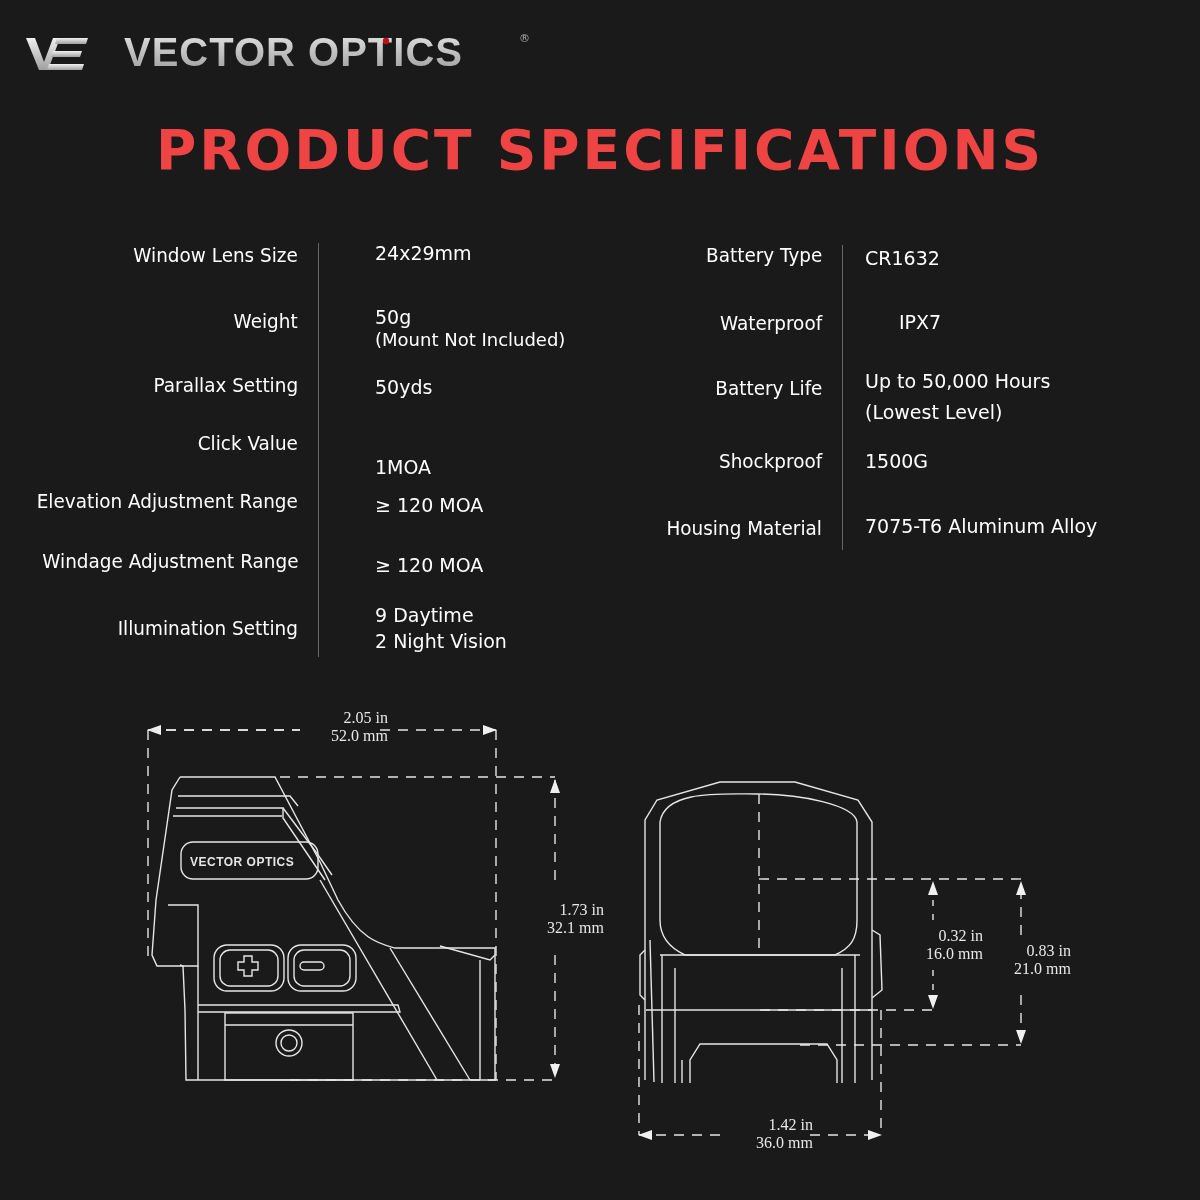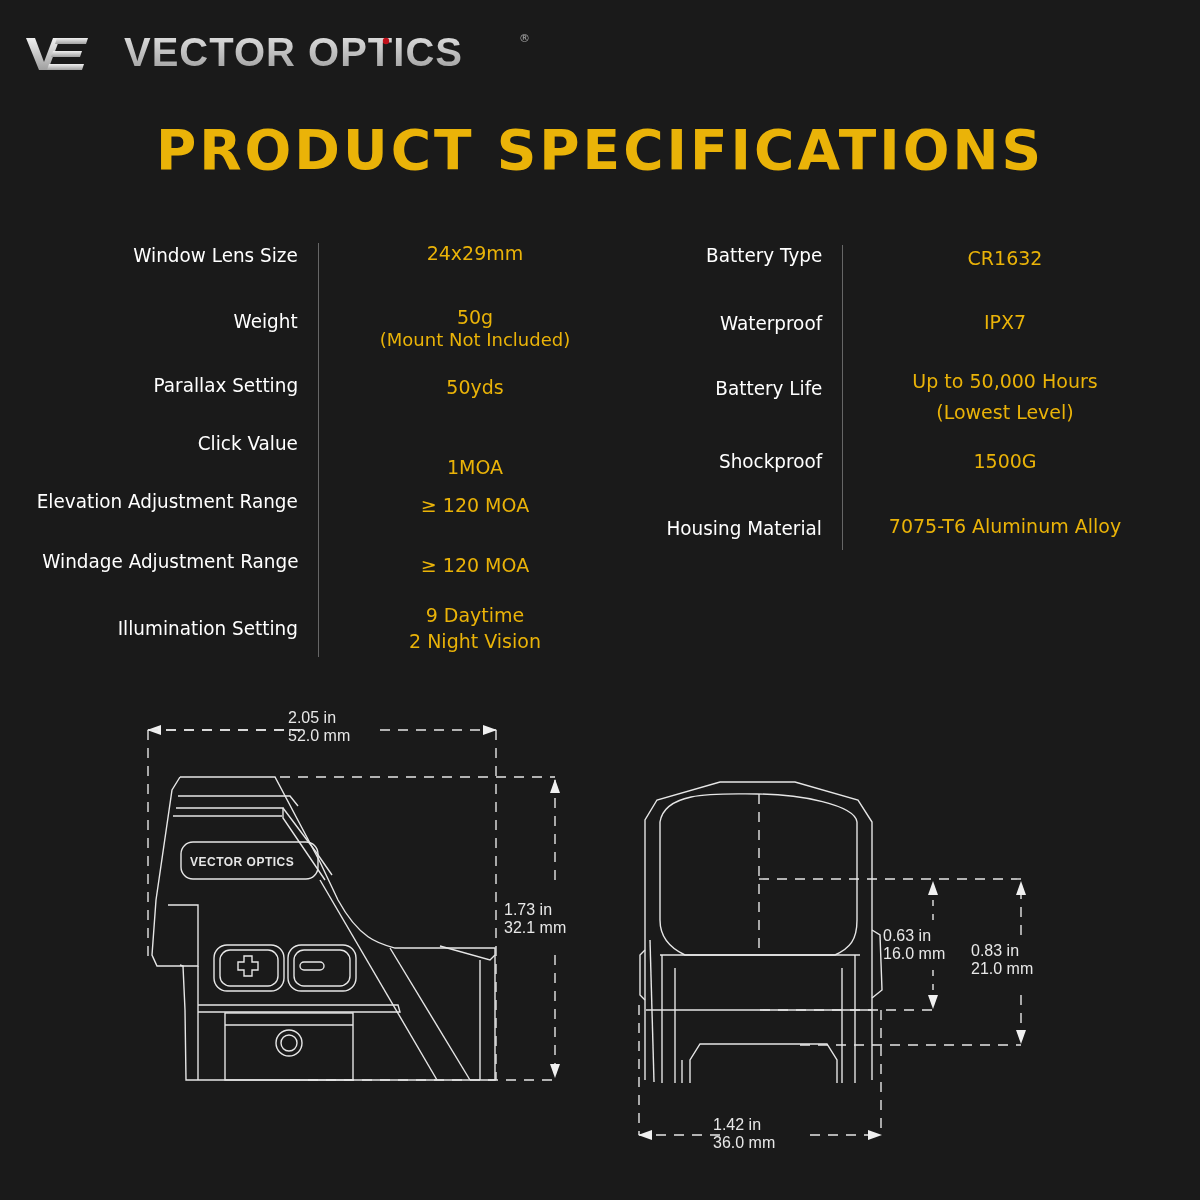--- a/index.html
+++ b/index.html
@@ -17,35 +17,35 @@
     font-family: "Liberation Sans", sans-serif;
     font-size: 40px; font-weight: bold; letter-spacing: 1px;
     color: #c8c8c8; white-space: nowrap;
     background: linear-gradient(#e6e6e6, #9a9a9a);
     -webkit-background-clip: text; background-clip: text; -webkit-text-fill-color: transparent;
   }
   .logo-reg { position: absolute; left: 493px; top: 2px; font-size: 11px; color: #aaa; }
   .title {
     position: absolute; left: 0; right: 0; top: 118px; text-align: center;
     font-family: "DejaVu Sans", sans-serif; font-weight: bold;
-    font-size: 55px; letter-spacing: 3px; color: #eab308;
+    font-size: 55px; letter-spacing: 3px; color: #ef4444;
   }
   .spec-label {
     position: absolute; text-align: right; color: #fff;
     font-family: "DejaVu Sans", sans-serif; font-size: 20px; white-space: nowrap;
     transform: scaleX(0.92); transform-origin: right center;
   }
   .spec-value {
-    position: absolute; text-align: center; color: #eab308;
+    position: absolute; color: #ffffff;
     font-family: "DejaVu Sans", sans-serif; font-size: 19px; white-space: nowrap;
   }
   .divider { position: absolute; width: 1px; background: #666; }
   .dim-label {
-    position: absolute; text-align: left; color: #e8e8e8;
-    font-family: Liberation Sans, sans-serif; font-size: 16px; line-height: 18px; white-space: nowrap;
+    position: absolute; text-align: right; color: #e8e8e8;
+    font-family: Liberation Serif, serif; font-size: 16px; line-height: 18px; white-space: nowrap;
   }
   svg.drawing { position: absolute; left: 0; top: 0; }
 </style>
 </head>
 <body>
 
 <div class="logo">
   <svg class="logo-mark" viewBox="0 0 64 40">
     <defs>
       <linearGradient id="lg" x1="0" y1="0" x2="0" y2="1">
@@ -101,21 +101,21 @@
 </div>
 
 <div class="divider" style="left:842px;top:245px;height:305px;"></div>
 
 <div>
   <div class="spec-label" style="right:378px;top:243px">Battery Type</div>
   <div class="spec-value" style="left:865px;width:280px;top:247px">CR1632</div>
 </div>
 <div>
   <div class="spec-label" style="right:378px;top:311px">Waterproof</div>
-  <div class="spec-value" style="left:865px;width:280px;top:311px">IPX7</div>
+  <div class="spec-value" style="left:899px;width:280px;top:311px">IPX7</div>
 </div>
 <div>
   <div class="spec-label" style="right:378px;top:376px">Battery Life</div>
   <div class="spec-value" style="left:865px;width:280px;top:370px">Up to 50,000 Hours</div>
   <div class="spec-value" style="left:865px;width:280px;top:401px;font-size:19px">(Lowest Level)</div>
 </div>
 <div>
   <div class="spec-label" style="right:378px;top:449px">Shockproof</div>
   <div class="spec-value" style="left:865px;width:280px;top:450px">1500G</div>
 </div>
@@ -217,19 +217,19 @@
 </div>
 <div class="dim-label" style="left:504px;width:100px;top:901px">
   <span>1.73 in</span><br>
   <span>32.1 mm</span>
 </div>
 <div class="dim-label" style="left:713px;width:100px;top:1116px">
   <span>1.42 in</span><br>
   <span>36.0 mm</span>
 </div>
 <div class="dim-label" style="left:883px;width:100px;top:927px">
-  <span>0.63 in</span><br>
+  <span>0.32 in</span><br>
   <span>16.0 mm</span>
 </div>
 <div class="dim-label" style="left:971px;width:100px;top:942px">
   <span>0.83 in</span><br>
   <span>21.0 mm</span>
 </div>
 
 </body></html>

